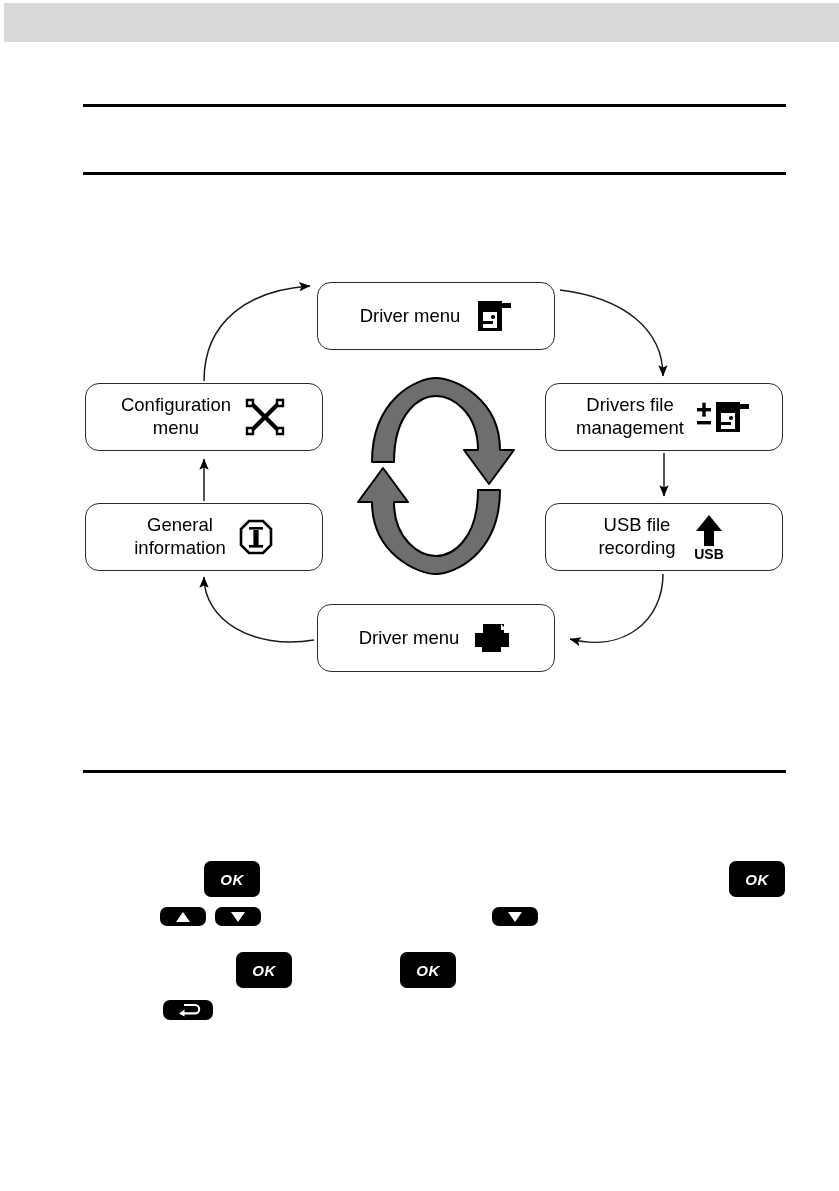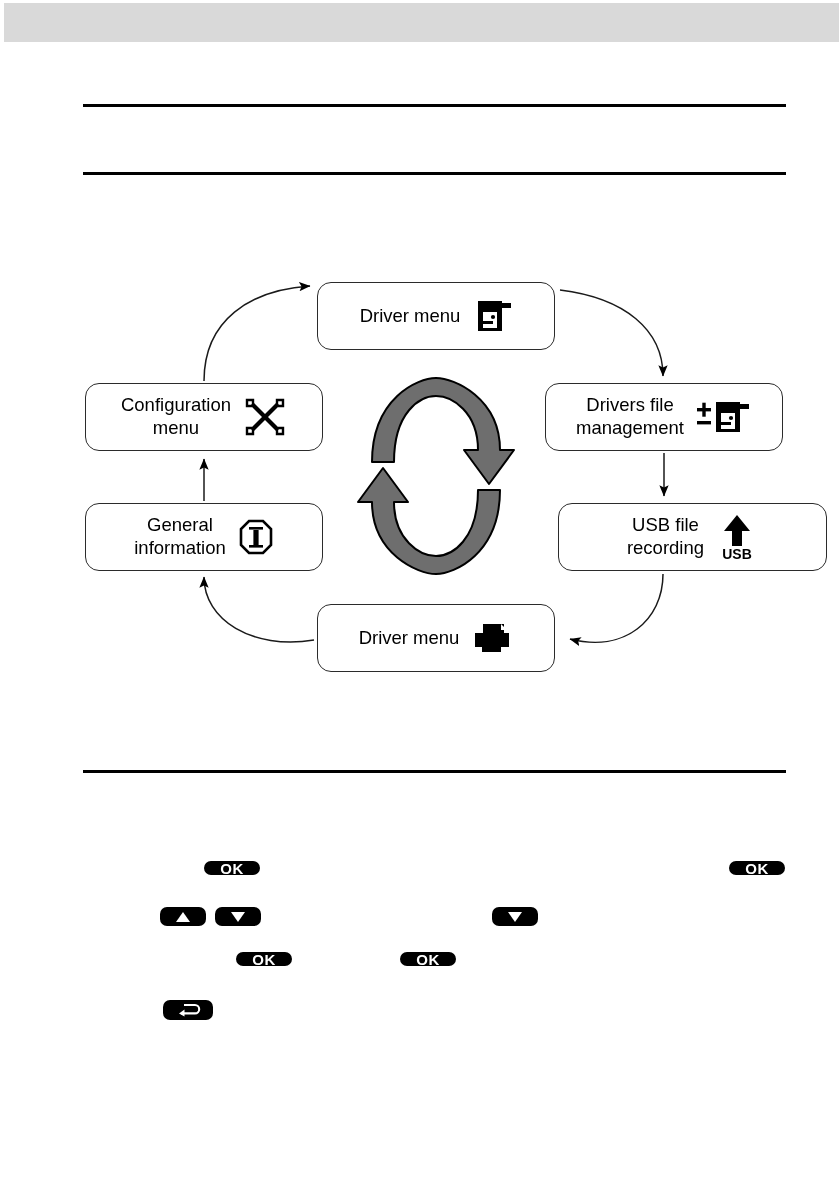--- a/index.html
+++ b/index.html
@@ -69,40 +69,41 @@
     text-align: center;
     white-space: pre-line;
   }
   .node-icon {
     flex: 0 0 auto;
     display: block;
   }
 
   #node-driver-menu   { left: 317px; top: 32px;  width: 238px; height: 68px; }
   #node-drivers-list  { left: 545px; top: 133px; width: 238px; height: 68px; }
-  #node-usb-file      { left: 545px; top: 253px; width: 269px; height: 68px; margin-left: 13px; }
+  #node-usb-file      { left: 545px; top: 253px; width: 238px; height: 68px; }
   #node-print-menu    { left: 317px; top: 354px; width: 238px; height: 68px; }
   #node-general-info  { left: 85px;  top: 253px; width: 238px; height: 68px; }
   #node-configuration { left: 85px;  top: 133px; width: 238px; height: 68px; }
 
   #node-driver-menu .node-label,
   #node-print-menu .node-label { white-space: nowrap; }
 
   
   .key {
     position: absolute;
     background: #000000;
     border-radius: 7px;
     display: flex;
     align-items: center;
     justify-content: center;
   }
   .key-ok {
     width: 56px;
-    height: 14px;
+    height: 36px;
+    font-style: italic;
   }
   .key-ok .key-text {
     color: #ffffff;
     font-size: 15px;
     font-weight: bold;
     letter-spacing: 0.5px;
     line-height: 1;
   }
   .key-arrow {
     width: 46px;

